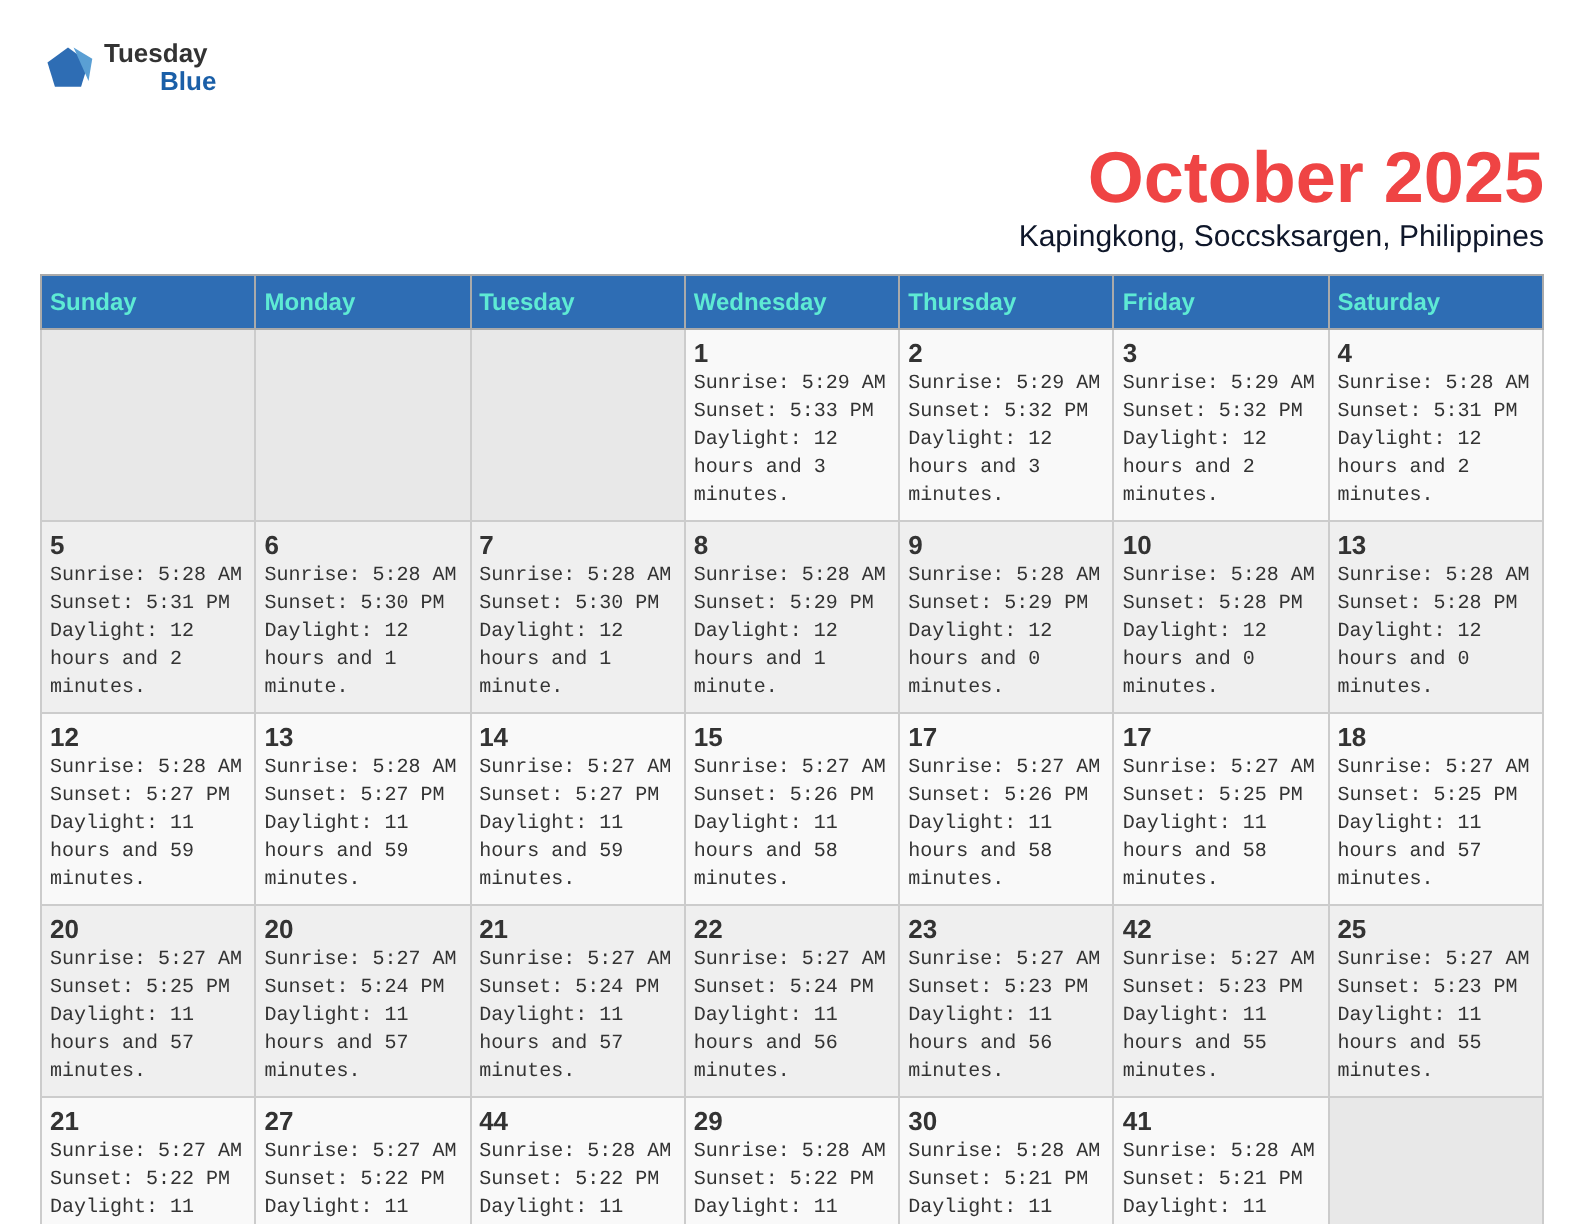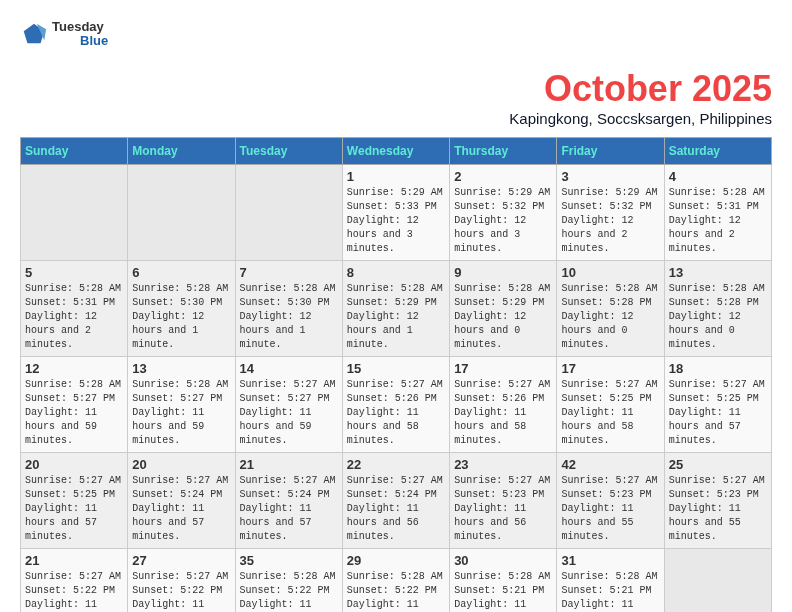--- a/index.html
+++ b/index.html
@@ -292,39 +292,39 @@
 Sunset: 5:22 PM
 Daylight: 11 hours and 55 minutes.</div>
         </td>
         <td>
           <span class="day-number">27</span>
           <div class="day-info" style="white-space: pre-line;">Sunrise: 5:27 AM
 Sunset: 5:22 PM
 Daylight: 11 hours and 54 minutes.</div>
         </td>
         <td>
-          <span class="day-number">35</span>
+          <span class="day-number">44</span>
           <div class="day-info" style="white-space: pre-line;">Sunrise: 5:28 AM
 Sunset: 5:22 PM
 Daylight: 11 hours and 54 minutes.</div>
         </td>
         <td>
           <span class="day-number">29</span>
           <div class="day-info" style="white-space: pre-line;">Sunrise: 5:28 AM
 Sunset: 5:22 PM
 Daylight: 11 hours and 54 minutes.</div>
         </td>
         <td>
           <span class="day-number">30</span>
           <div class="day-info" style="white-space: pre-line;">Sunrise: 5:28 AM
 Sunset: 5:21 PM
 Daylight: 11 hours and 53 minutes.</div>
         </td>
         <td>
-          <span class="day-number">31</span>
+          <span class="day-number">41</span>
           <div class="day-info" style="white-space: pre-line;">Sunrise: 5:28 AM
 Sunset: 5:21 PM
 Daylight: 11 hours and 53 minutes.</div>
         </td>
         <td class="empty-cell"></td>
       </tr>
     </tbody>
 </table>
 
 </body></html>

